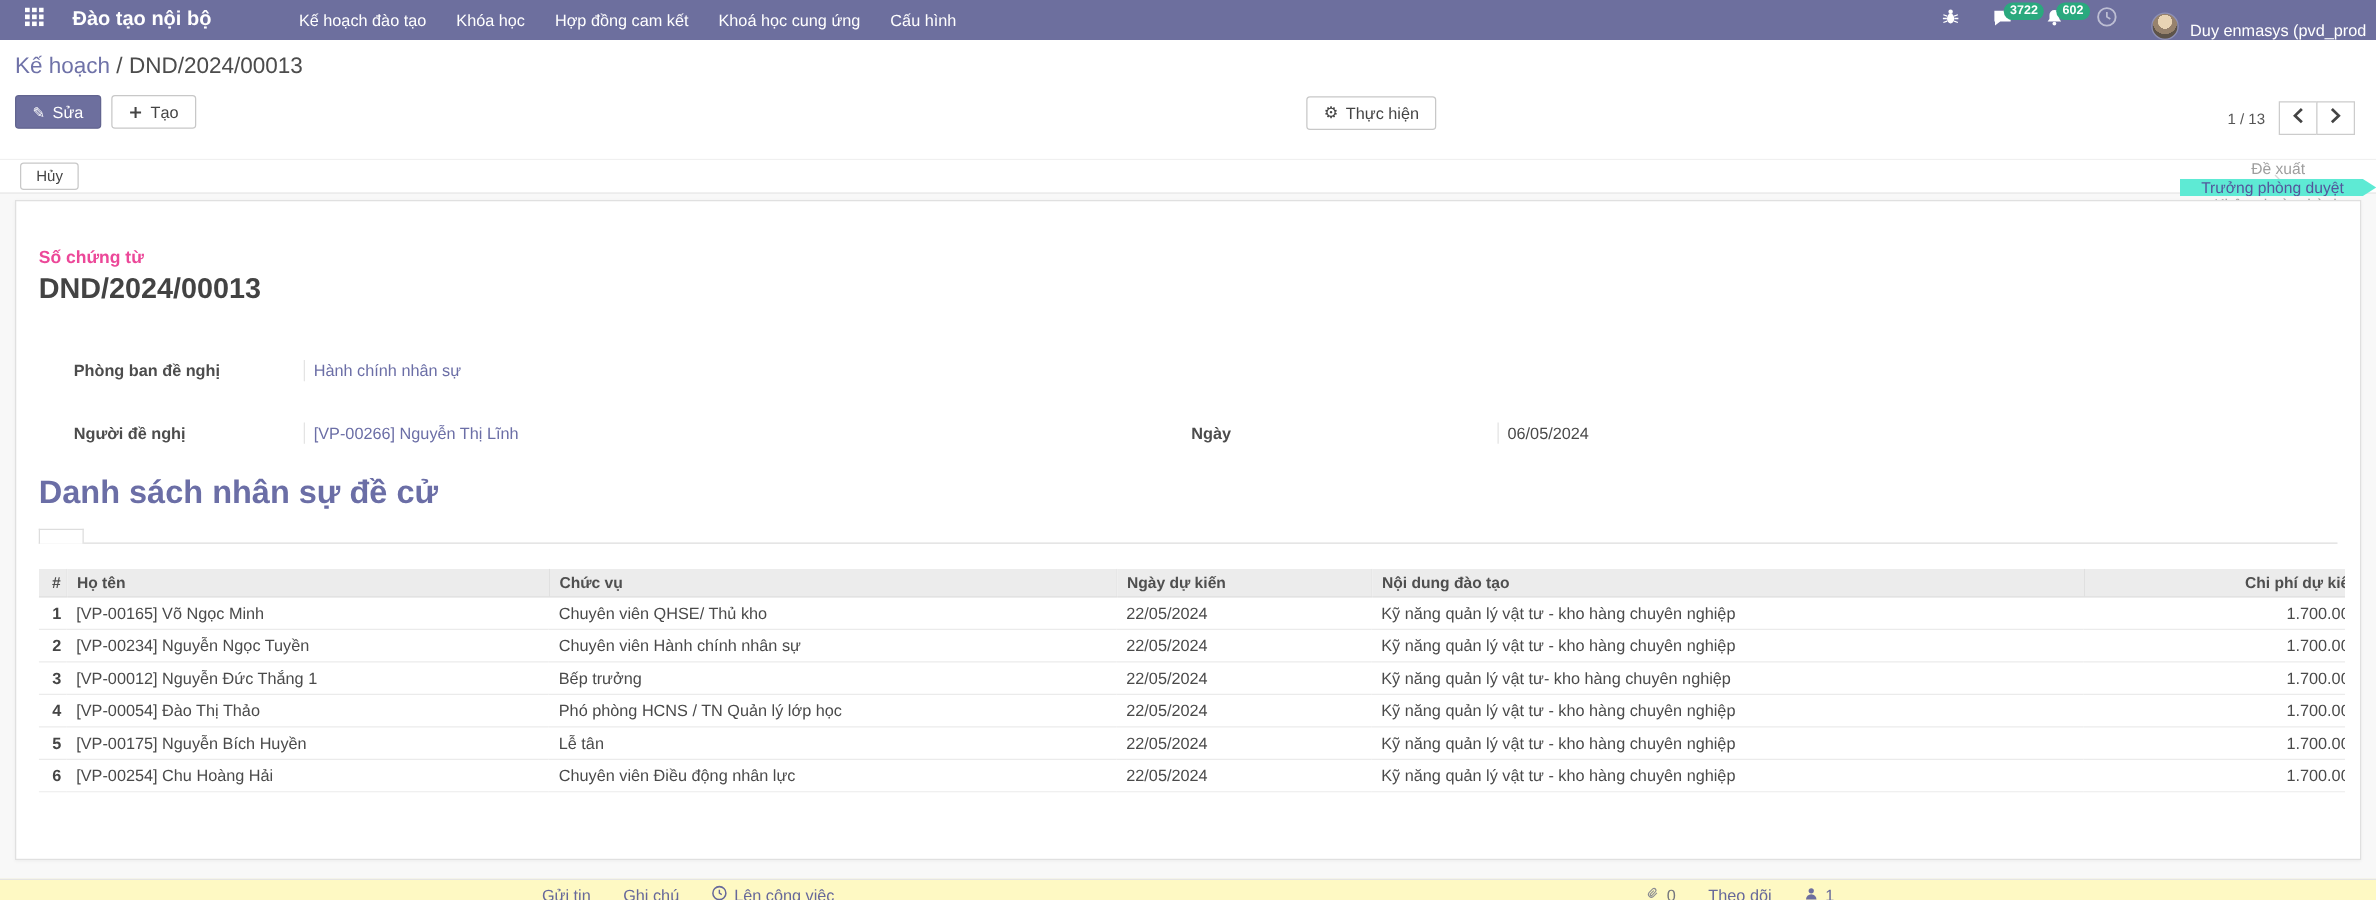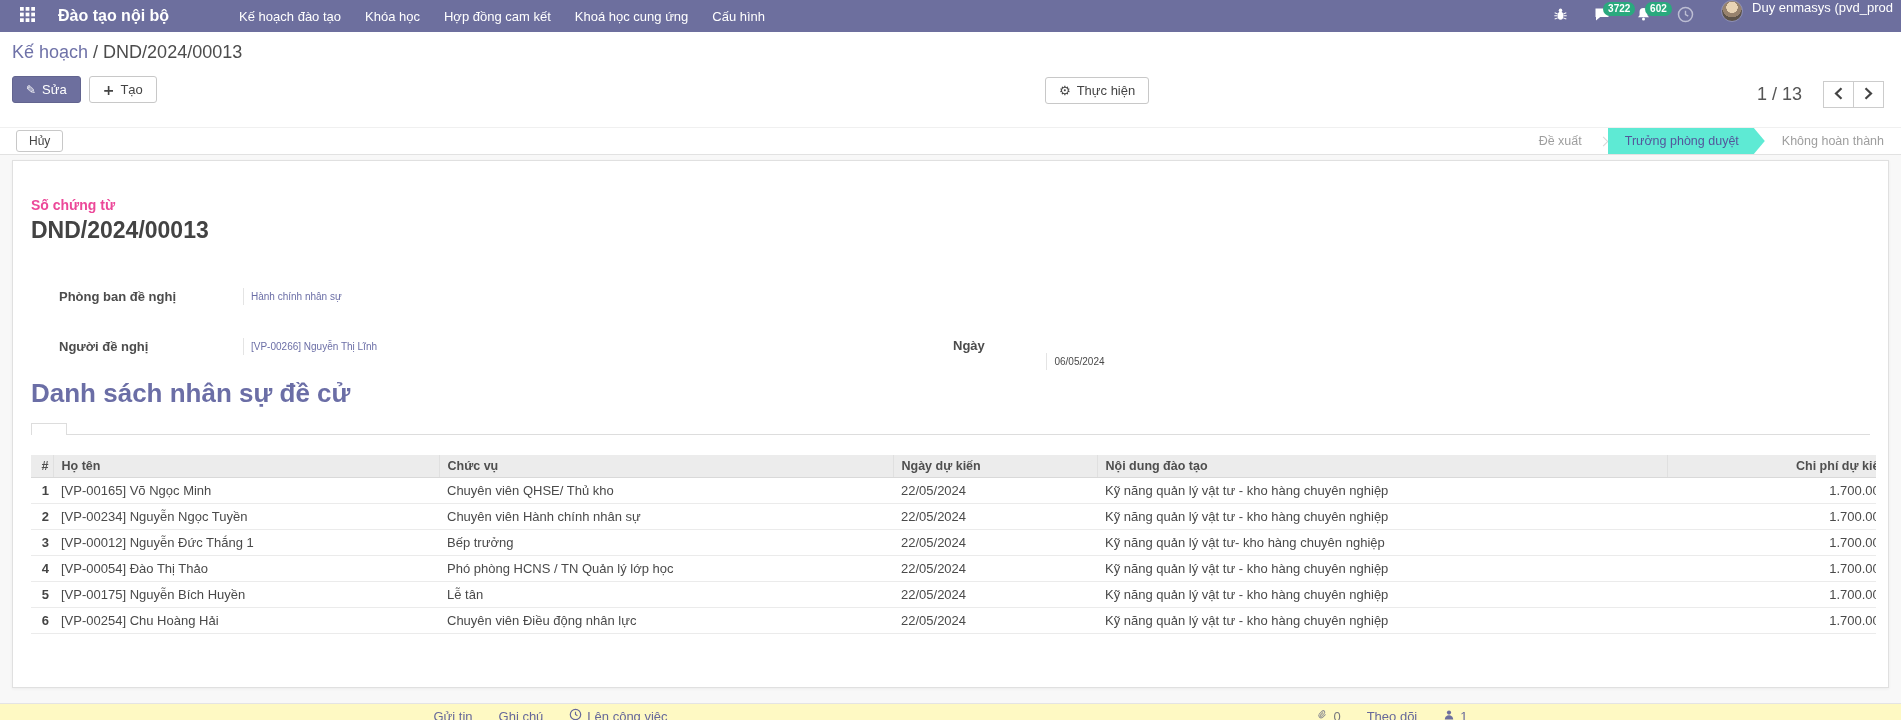--- a/index.html
+++ b/index.html
@@ -9,64 +9,64 @@
   
   .navbar { height:32px; background:#6d6f9e; display:flex; align-items:center; color:#fff; padding:0 0 0 10px; }
   .apps-btn { width:34px; height:32px; display:flex; align-items:center; justify-content:center; cursor:pointer; }
   .brand { font-size:16px; font-weight:bold; margin-left:14px; white-space:nowrap; }
   .nav-menu { display:flex; align-items:center; height:100%; margin-left:58px; }
   .nav-item { padding:0 12px; font-size:13px; height:100%; display:flex; align-items:center; cursor:pointer; white-space:nowrap; }
   .nav-right { margin-left:auto; display:flex; align-items:center; height:100%; }
   .nav-icon { position:relative; padding:0 13px; height:100%; display:flex; align-items:center; cursor:pointer; }
   .badge { position:absolute; top:2px; left:22px; background:#2aa97e; color:#fff; font-size:10px; font-weight:bold;
            padding:1px 5px; border-radius:8px; line-height:12px; }
-  .user-menu { display:flex; align-items:flex-start; height:100%; padding:0 8px 0 14px; font-size:13px; white-space:nowrap; cursor:pointer; }
+  .user-menu { display:flex; align-items:flex-end; height:100%; padding:16px 8px 0 14px; font-size:13px; white-space:nowrap; cursor:pointer; }
   .avatar { width:22px; height:22px; border-radius:50%; margin-right:9px; flex:0 0 auto;
             background: radial-gradient(circle at 50% 32%, #e8d3b4 0 33%, #97826d 34% 58%, #5d5349 59%); border:1px solid #8e90b5; }
 
   
   .control { background:#fff; height:95px; padding:10px 12px 0; position:relative; }
   .breadcrumb { font-size:18px; color:#4c4c4c; }
   .breadcrumb .parent { color:#6f72a8; cursor:pointer; }
   .cp-row { margin-top:13px; position:relative; height:34px; display:flex; align-items:flex-start; }
   .btn { font-size:13px; padding:5px 13px; border-radius:3px; cursor:pointer; display:inline-flex; align-items:center; gap:6px;
          border:1px solid #c8c8c8; background:#fff; color:#444; font-family:"Liberation Sans", sans-serif; }
   .btn-primary { background:#6d6f9e; border-color:#62648f; color:#fff; }
   .btn + .btn { margin-left:8px; }
   .glyph { font-family:"DejaVu Sans", sans-serif; font-size:12px; line-height:1; }
   .btn-execute { position:absolute; left:1025px; top:1px; }
   .pager { position:absolute; right:5px; top:5px; display:flex; align-items:center; }
-  .pager-count { font-size:18px; color:#555; margin-right:21px; }
+  .pager-count { font-size:12px; color:#555; margin-right:11px; }
   .pager-btn { width:31px; height:27px; background:#fff; border:1px solid #ccc; display:flex; align-items:center; justify-content:center; cursor:pointer; }
   .pager-btn + .pager-btn { margin-left:-1px; }
 
   
   .statusbar { height:28px; background:#fff; border-top:1px solid #f0f0f0; border-bottom:1px solid #e2e2e2;
                display:flex; align-items:center; justify-content:space-between; padding:0 0 0 16px; }
   .btn-cancel { padding:3px 12px; font-size:12px; }
-  .steps { display:flex; align-items:center; height:100%; }
+  .steps { display:flex; align-items:center; height:100%;flex-direction:column; }
   .step { font-size:12.5px; color:#9e9e9e; padding:0 17px; height:100%; display:flex; align-items:center; cursor:pointer; white-space:nowrap; }
   .step.active { background:#5eead4; color:#54569b; font-weight:normal;
                  clip-path:polygon(0 0, calc(100% - 11px) 0, 100% 50%, calc(100% - 11px) 100%, 0 100%); padding:0 26px 0 17px; }
   .step-sep { width:7px; height:7px; border-top:1px solid #d6d6d6; border-right:1px solid #d6d6d6; transform:rotate(45deg); margin:0 1px; }
 
   
   .content { height:548px; background:#f8f8f8; padding:5px 12px 0; }
   .sheet { background:#fff; border:1px solid #e0e0e0; box-shadow:0 1px 3px rgba(0,0,0,.05);
            height:528px; padding:0 18px; overflow:hidden; position:relative; }
   .doc-label { margin-top:36px; font-size:14px; font-weight:bold; color:#ec4899; }
   .doc-number { margin-top:4px; font-size:23px; font-weight:bold; color:#434343; }
   .field-row { position:relative; margin-top:44px; height:18px; }
   .field-row.second { margin-top:32px; }
   .fr-left { display:flex; align-items:center; }
   .f-label { font-weight:bold; font-size:13px; color:#4c4c4c; }
   .fr-left .f-label { width:212px;padding-left:28px; }
-  .f-value { font-size:10px; color:#4a4a4a; border-left:1px solid #e4e4e4; padding-left:7px; line-height:17px; }
+  .f-value { font-size:13px; color:#4a4a4a; border-left:1px solid #e4e4e4; padding-left:7px; line-height:17px; }
   .f-value.link { color:#6b6ea6; cursor:pointer; }
-  .fr-right { position:absolute; left:922px; top:0; display:flex; align-items:center;flex-direction:column; }
+  .fr-right { position:absolute; left:922px; top:0; display:flex; align-items:center; }
   .fr-right .f-label { width:245px; }
   .section-title { margin-top:22px; font-size:26px; font-weight:bold; color:#6b6ea6; }
   .tabstrip { margin-top:14px; border-bottom:1px solid #ddd; }
   .tab { width:36px; height:12px; border:1px solid #ddd; border-bottom:none; background:#fff; display:block; margin-bottom:-1px; position:relative; z-index:1; cursor:pointer; }
 
   .table-wrap { margin:20px -6px 0 0; overflow:hidden; }
   table { border-collapse:collapse; table-layout:fixed; width:1856px; }
   th { background:#ececec; font-size:12.5px; font-weight:bold; color:#4f4f4f; text-align:left;
        padding:4px 8px; border-bottom:1px solid #d9d9d9; border-left:1px solid #e0e0e0; white-space:nowrap; overflow:hidden; }
   th:first-child { border-left:none; text-align:right; padding:4px 4px 4px 0; }

